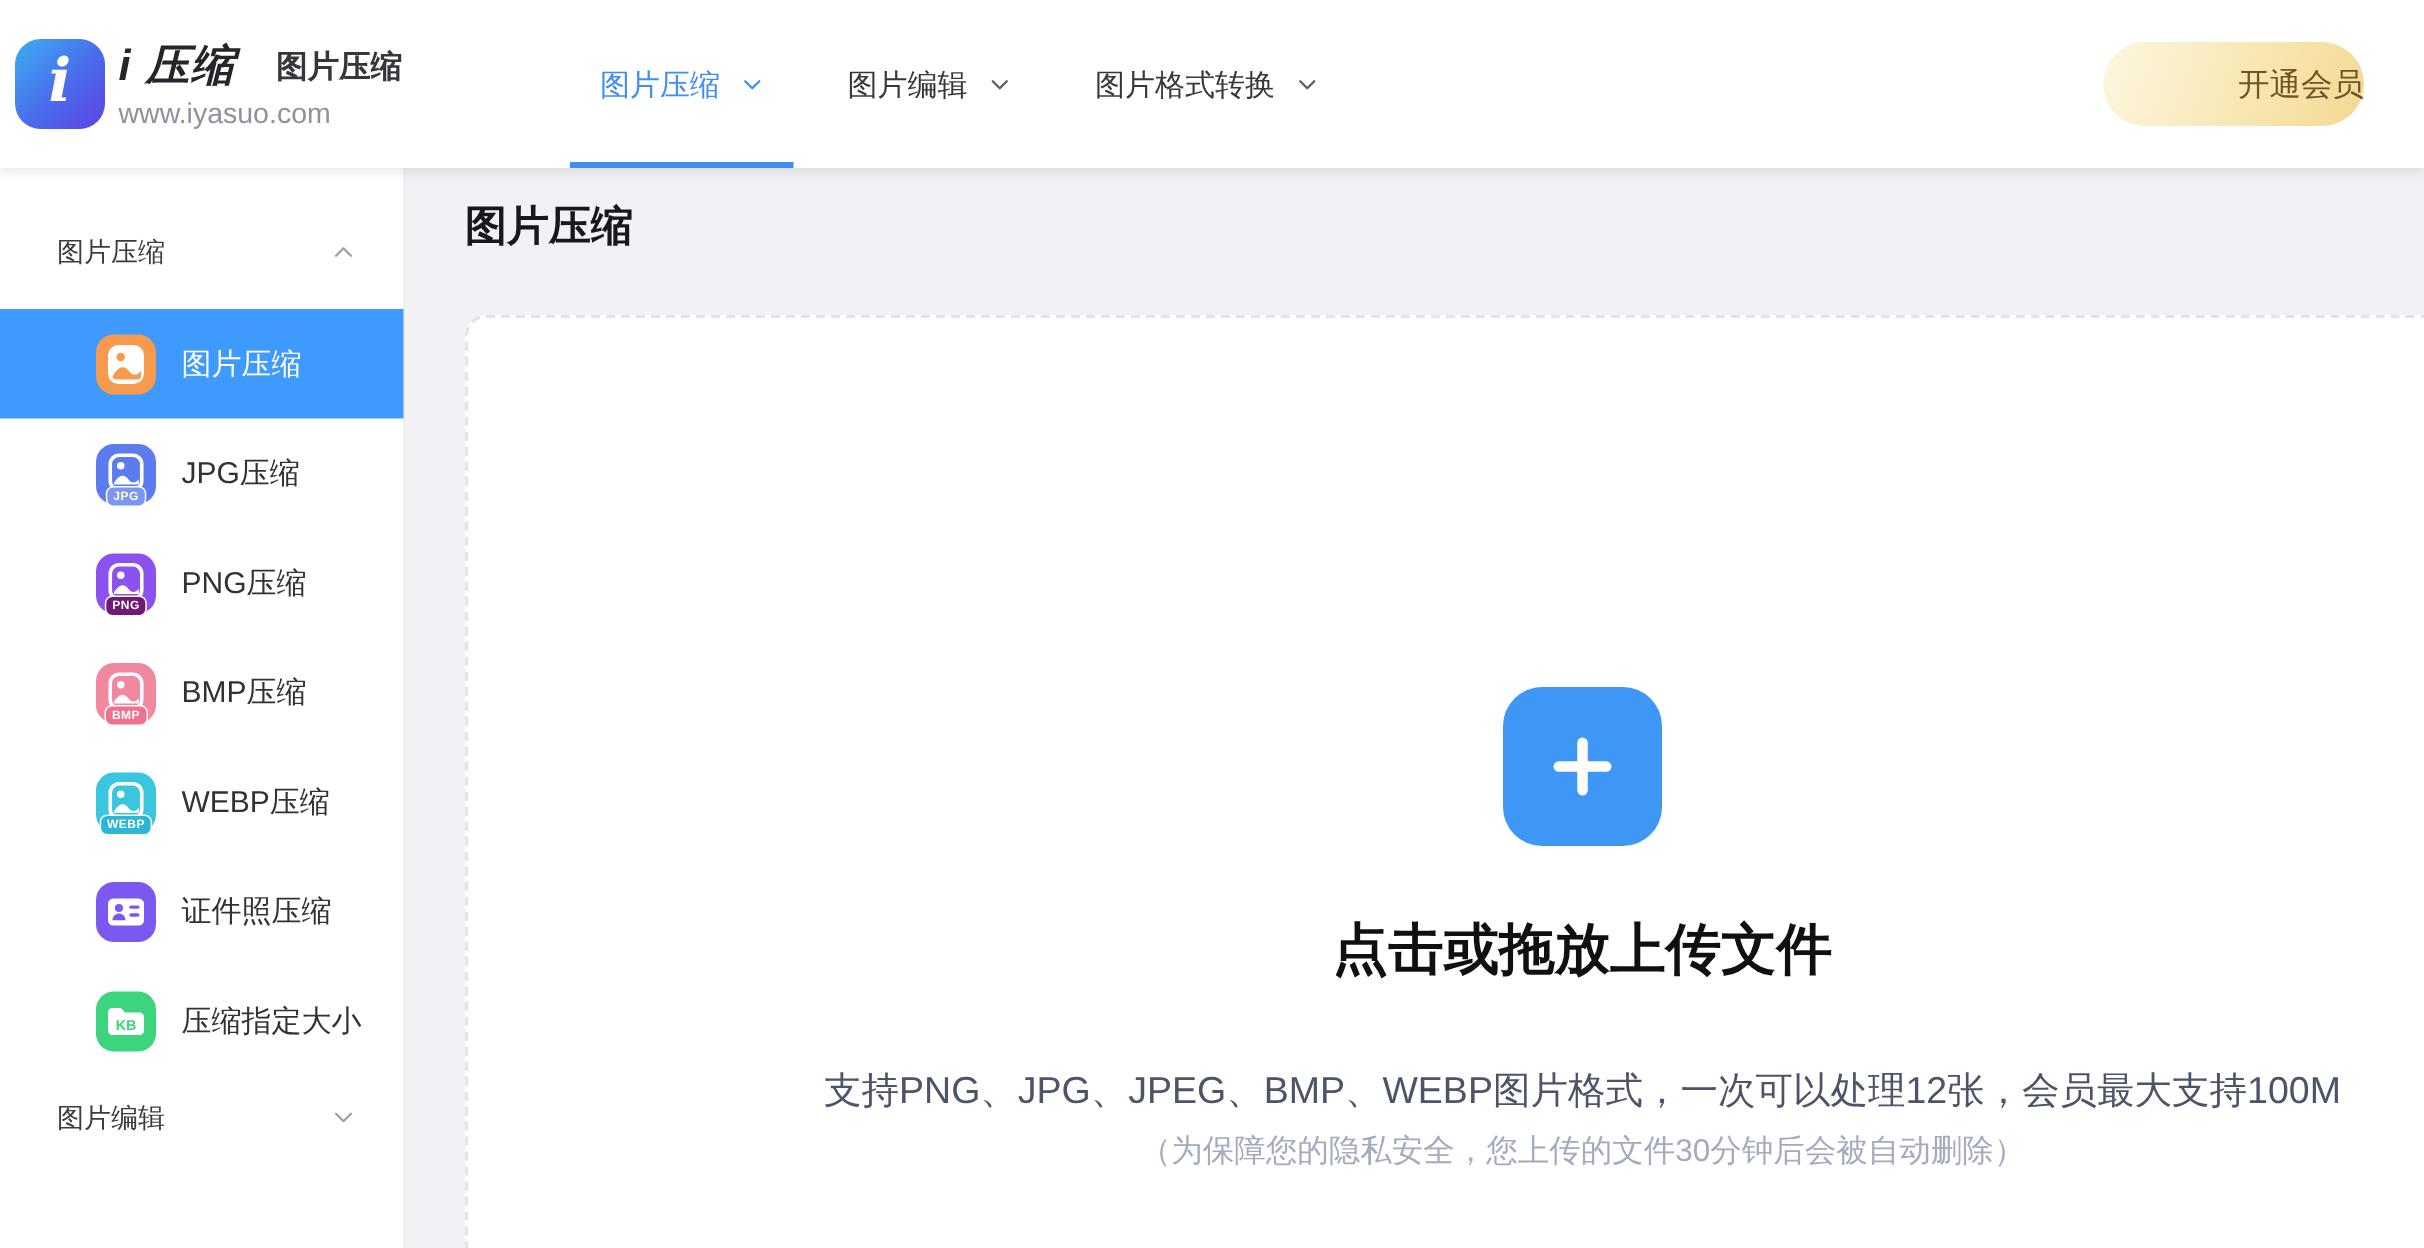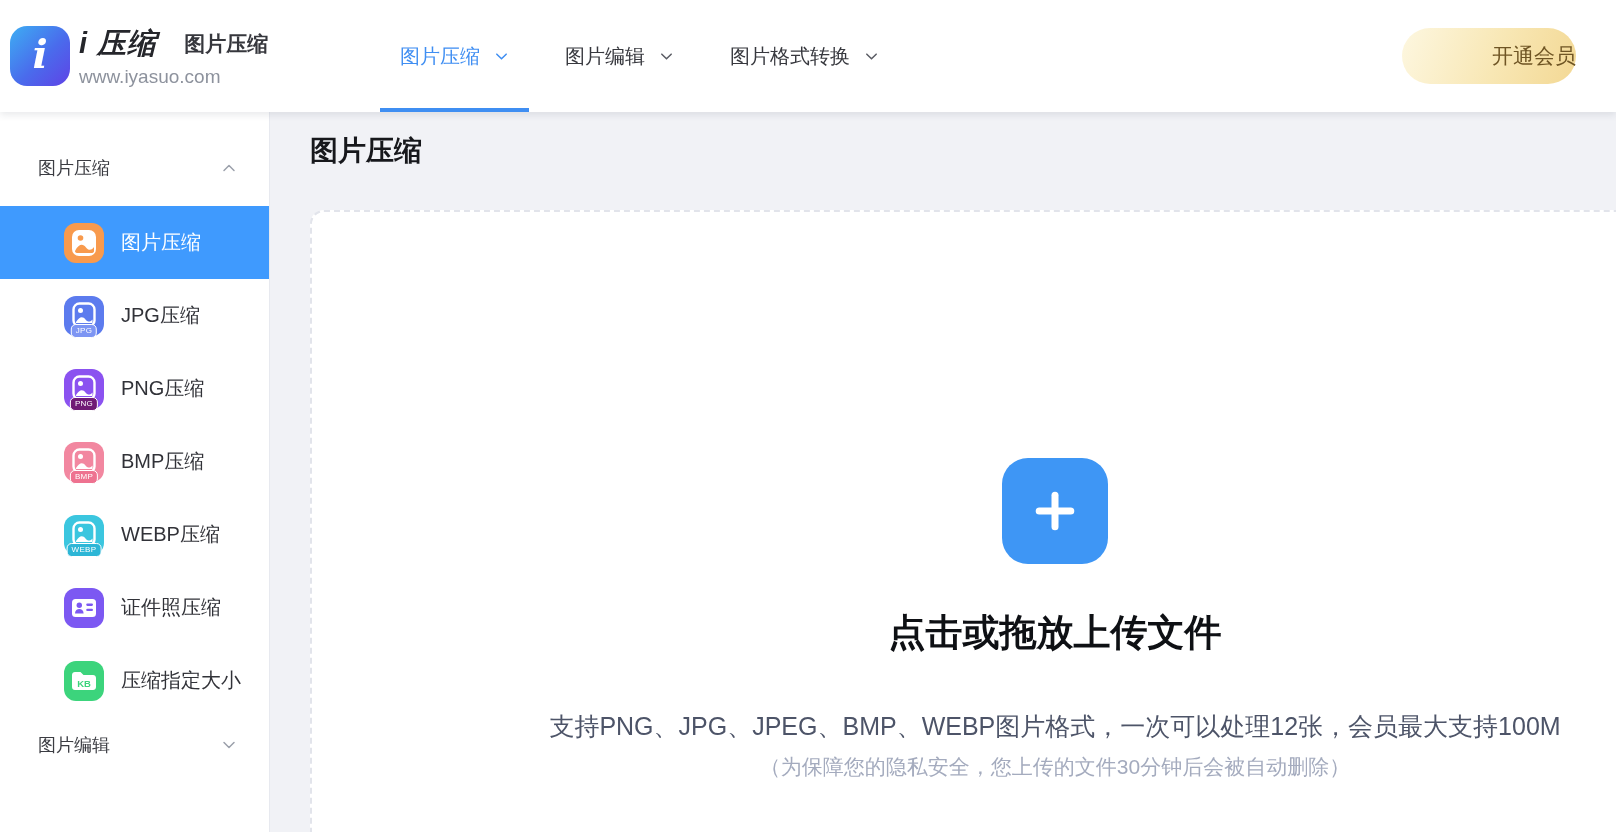--- a/index.html
+++ b/index.html
@@ -44,21 +44,21 @@
   .side-section-header { height:56px; display:flex; align-items:center; justify-content:space-between;
                          padding:0 32px 0 38px; font-size:18px; color:#3b3c42; cursor:pointer; }
   .side-section-header .chev { color:#9ba0ab; display:flex; }
   .side-items { margin-top:10px; }
   .side-item { height:73px; display:flex; align-items:center; padding-left:64px; cursor:pointer; }
   .side-item.active { background:#3f9afe; }
   .tile { position:relative; width:40px; height:40px; border-radius:12px; flex:0 0 auto; }
   .tile svg { position:absolute; inset:0; }
   .tile-badge { position:absolute; left:50%; transform:translateX(-50%); bottom:-2px;
                 background:#7d95f3; border:1px solid #fff; border-radius:5px;
-                color:#fff; font-size:8px; font-weight:normal; line-height:1;
+                color:#fff; font-size:8px; font-weight:bold; line-height:1;
                 padding:2px 4px; letter-spacing:0.3px; white-space:nowrap; }
   .side-label { margin-left:17px; font-size:20px; color:#313238; }
   .side-item.active .side-label { color:#fff; }
 
   .main { flex:1; position:relative; background:#f1f2f6; padding:20px 0 0 40px; }
   .page-title { font-size:28px; font-weight:bold; color:#17181c; }
 
   .upload-card { position:absolute; left:40px; top:98px; width:1490px; height:860px;
                  background:#fff; border:2px dashed #e2e4eb; border-radius:14px;
                  display:flex; flex-direction:column; align-items:center; cursor:pointer; }

